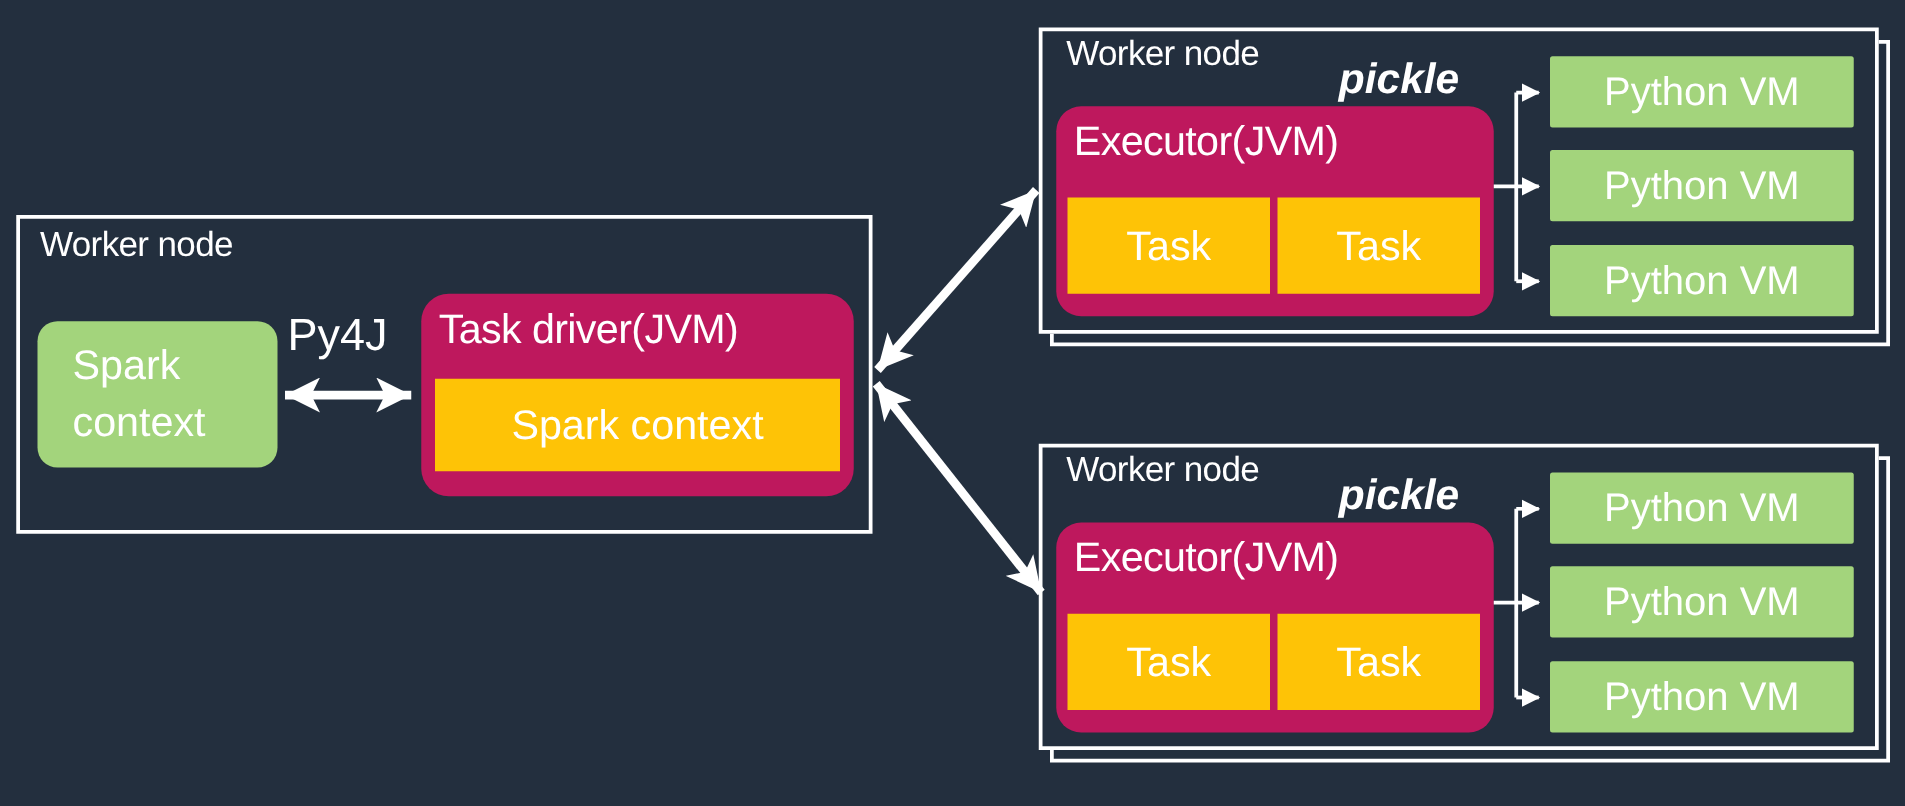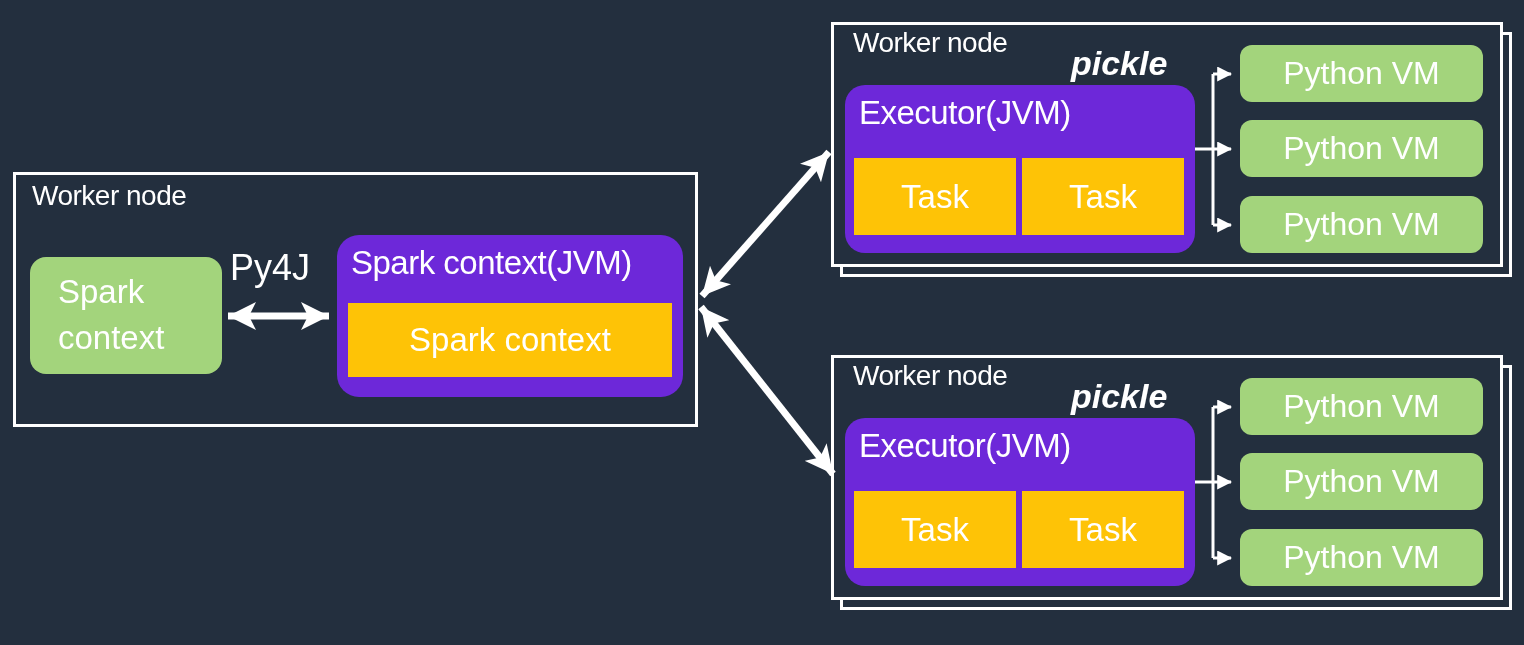--- a/index.html
+++ b/index.html
@@ -9,55 +9,55 @@
   }
   .abs{position:absolute;}
   
   .driver-group{left:13px;top:172px;width:685px;height:255px;border:3px solid #FFFFFF;box-sizing:border-box;}
   .node-title{font-size:28px;letter-spacing:-0.5px;white-space:nowrap;line-height:1.1;}
   .driver-group .node-title{left:16px;top:6px;}
   .green-box{background:#A3D47C;border-radius:16px;}
   .spark-ctx-left{left:14px;top:82px;width:192px;height:117px;}
   .spark-ctx-left .lbl{position:absolute;left:28px;top:12px;font-size:33px;line-height:46px;width:150px;}
   .py4j-lbl{left:214px;top:72px;font-size:36px;}
-  .orange-box{background:#6d28d9;border-radius:22px;}
+  .orange-box{background:#be185d;border-radius:22px;}
   .driver-box{left:321px;top:60px;width:346px;height:162px;}
   .box-head{position:absolute;left:14px;top:9px;font-size:33px;white-space:nowrap;letter-spacing:-0.5px;}
   .yellow-box{background:#FEC306;}
   .driver-inner{position:absolute;left:11px;top:68px;width:324px;height:74px;font-size:33px;line-height:74px;text-align:center;}
   
   .worker-group{width:690px;height:262px;}
   .wg-top{left:831px;top:22px;}
   .wg-bottom{left:831px;top:355px;}
   .sheet{left:9px;top:10px;width:672px;height:245px;border:3px solid #FFFFFF;box-sizing:border-box;}
   .mainbox{left:0;top:0;width:672px;height:245px;border:3px solid #FFFFFF;box-sizing:border-box;background:#232F3E;}
   .worker-group .node-title{left:22px;top:6px;}
   .pickle-lbl{left:240px;top:22px;width:150px;text-align:left;font-size:34px;font-weight:bold;font-style:italic;}
   .executor-box{left:14px;top:63px;width:350px;height:168px;border-radius:20px;}
   .task-box{position:absolute;top:73px;width:162px;height:77px;font-size:33px;line-height:77px;text-align:center;}
   .task-1{left:9px;}
   .task-2{left:177px;}
-  .pvm{left:409px;width:243px;height:57px;border-radius:12px;font-size:32px;line-height:57px;text-align:center;}
+  .pvm{left:409px;width:243px;height:57px;border-radius:2px;font-size:32px;line-height:57px;text-align:center;}
   .pvm-1{top:23px;} .pvm-2{top:98px;} .pvm-3{top:174px;}
   .connector-svg{left:0;top:0;width:690px;height:262px;pointer-events:none;}
   .overlay-svg{left:0;top:0;width:1524px;height:645px;pointer-events:none;}
 </style>
 </head>
 <body>
 
 <div class="canvas">
 
   <div class="abs driver-group">
     <div class="abs node-title">Worker node</div>
     <div class="abs green-box spark-ctx-left">
       <div class="lbl">Spark context</div>
     </div>
     <div class="abs py4j-lbl">Py4J</div>
     <div class="abs orange-box driver-box">
-      <div class="box-head">Spark context(JVM)</div>
+      <div class="box-head">Task driver(JVM)</div>
       <div class="yellow-box driver-inner">Spark context</div>
     </div>
   </div>
 
   <div class="abs worker-group wg-top">
     <div class="abs sheet"></div>
     <div class="abs mainbox"></div>
     <div class="abs node-title">Worker node</div>
     <div class="abs pickle-lbl">pickle</div>
     <div class="abs orange-box executor-box">

